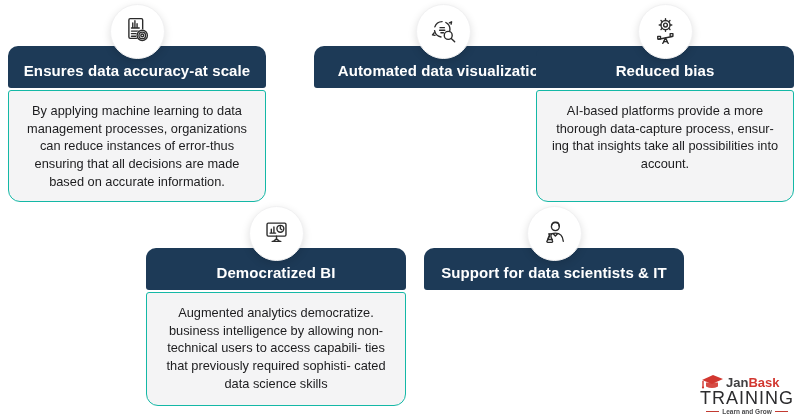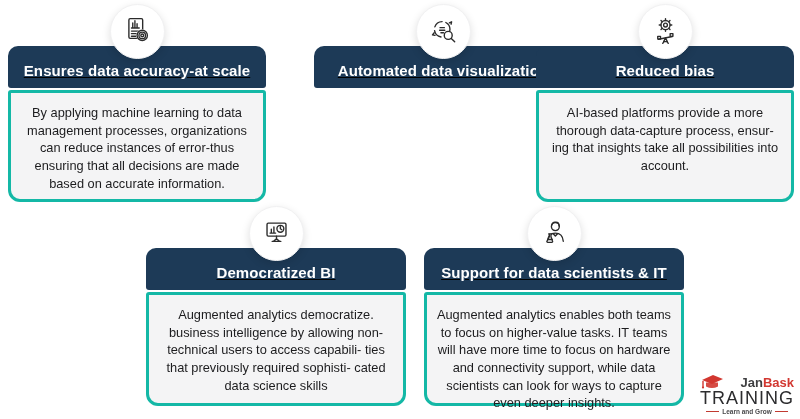--- a/index.html
+++ b/index.html
@@ -9,37 +9,37 @@
   .icon-circle{
     position:relative;z-index:2;margin:0 auto;width:53px;height:53px;border-radius:50%;
     background:#ffffff;border:1px solid #f1f1f2;
     box-shadow:0 3px 8px rgba(0,0,0,.13);
     display:flex;align-items:center;justify-content:center;
   }
   .icon-circle svg{width:31px;height:31px;stroke:#2b2b2b;fill:none;stroke-width:1.6;stroke-linecap:round;stroke-linejoin:round;}
   .card-header{
     position:relative;z-index:1;margin-top:-13px;height:42px;
     background:#1d3a57;border-radius:10px 10px 3px 3px;
-    display:flex;align-items:center;justify-content:center;text-decoration:underline;
+    display:flex;align-items:center;justify-content:center;
   }
   .card-header span{color:#ffffff;font-weight:700;font-size:15px;letter-spacing:.1px;padding-top:6px;}
   .card-body{
-    margin-top:2px;background:#f4f4f5;border:3px solid #14b8a6;
+    margin-top:2px;background:#f4f4f5;border:1px solid #14b8a6;
     border-radius:3px 3px 12px 12px;box-sizing:border-box;
     padding:11px 9px 8px 9px;
   }
   .card-body p{
     margin:0;color:#1c1c1e;font-size:12.8px;line-height:1.38;text-align:center;font-weight:500;
   }
   .top-row{top:4px;width:258px;}
   .bottom-row{top:206px;width:260px;}
   .top-row .card-body{height:112px;}
   .bottom-row .card-body{height:114px;}
 
-  .logo{position:absolute;right:6px;bottom:4px;width:94px;text-align:right;}
+  .logo{position:absolute;right:6px;bottom:4px;width:94px;text-align:left;}
   .logo .brand-line{position:relative;margin-left:26px;font-size:13px;font-weight:700;line-height:13px;}
   .logo .brand-jan{color:#3f3f41;}
   .logo .brand-bask{color:#d23730;}
   .logo .cap{position:absolute;left:-26px;top:-3px;width:24px;height:17px;}
   .logo .training{font-size:18px;font-weight:400;letter-spacing:1px;color:#2c2c2e;line-height:18px;}
   .logo .tagline{display:flex;align-items:center;justify-content:center;gap:3px;margin-top:1px;}
   .logo .tagline .rule{flex:0 0 13px;height:1px;background:#c23a31;}
   .logo .tagline span{font-size:6.5px;font-weight:700;color:#4a4a4c;white-space:nowrap;}
 </style>
 </head>
@@ -132,23 +132,20 @@
         <path d="M9.8 27 Q10.6 17.6 19 17.6 Q27.4 17.6 28.2 27"></path>
         <path d="M16.5 18.2 L19 21 L21.5 18.2"></path>
         <path d="M11.3 18.5 h3.4"></path>
         <path d="M12 18.8 v3 L9.3 26.8 a1 1 0 0 0 0.9 1.5 h4.6 a1 1 0 0 0 0.9 -1.5 L13.9 21.8 v-3" fill="#ffffff"></path>
         <path d="M10.2 25 h5.2"></path>
       </svg>
     </div>
     <div class="card-header">
       <span>Support for data scientists &amp; IT</span>
     </div>
-    <div class="card-body">
-      <p>Augmented analytics enables both teams to focus on higher-value tasks. IT teams will have more time to focus on hardware and connectivity support, while data scientists can look for ways to capture even deeper insights.</p>
-    </div>
   </div>
 
   <div class="logo">
     <div class="brand-line">
       <svg class="cap" viewBox="0 0 24 17">
         <polygon points="2,7 13,2 23,6 12,11" fill="#d23730"></polygon>
         <path d="M6 9.5 v4 q6 3 12 0 v-4" fill="#d23730" opacity="0.9"></path>
         <path d="M3 8 v6" stroke="#d23730" stroke-width="1.4" fill="none"></path>
         <circle cx="3" cy="14.5" r="1.1" fill="#d23730"></circle>
       </svg>

